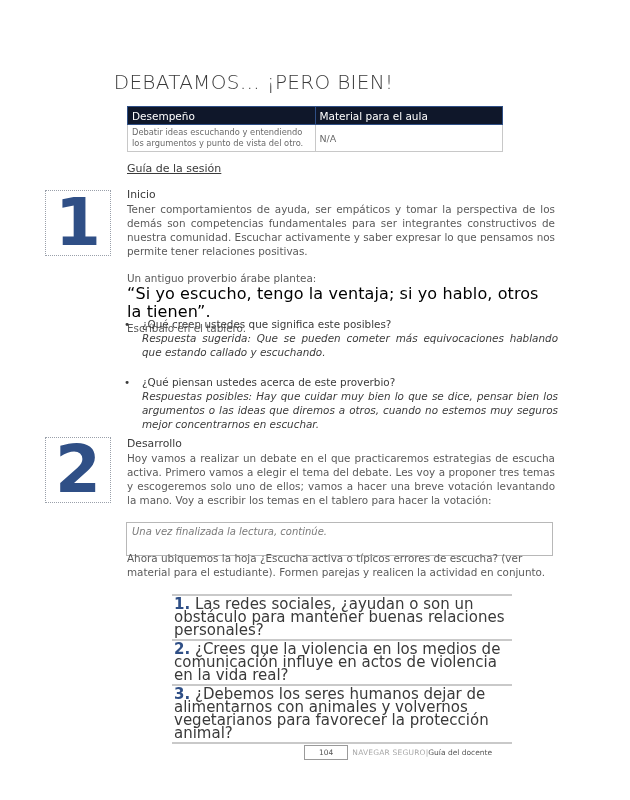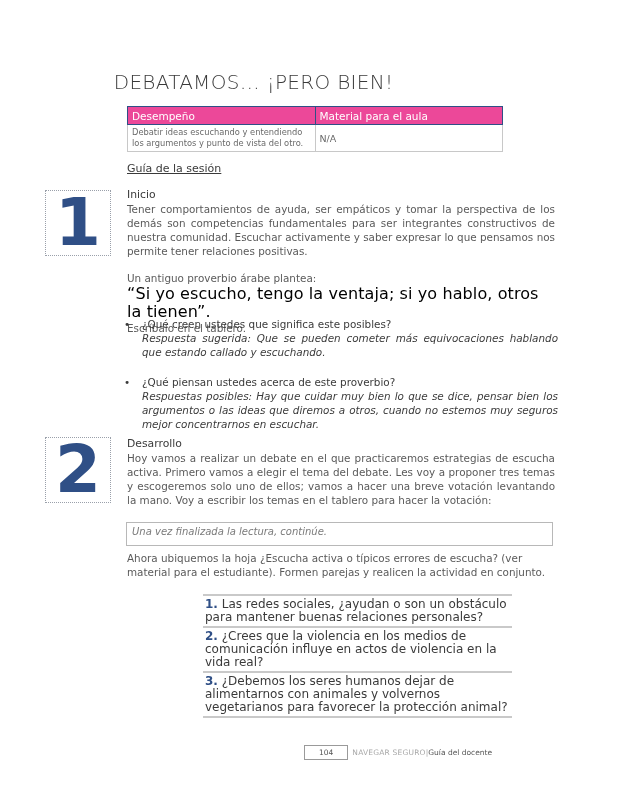--- a/index.html
+++ b/index.html
@@ -3,46 +3,46 @@
 <meta charset="utf-8">
 <style>
   html, body { margin:0; padding:0; }
   body { width:630px; height:800px; background:#ffffff; position:relative; overflow:hidden;
          font-family:"DejaVu Sans", sans-serif; color:#4a4a4a; }
   .abs { position:absolute; }
   .title { left:0; width:507px; top:70px; text-align:center; font-size:20px; color:#3a3a3a;
            letter-spacing:0.3px; font-weight:300; }
   table.perf { position:absolute; left:127px; top:106px; width:376px; border-collapse:collapse;
                font-size:9.5px; }
-  table.perf th { background:#ec4899; color:#ffffff; font-weight:normal; text-align:left;
+  table.perf th { background:#0f172a; color:#ffffff; font-weight:normal; text-align:left;
                   padding:2px 4px; font-size:10.5px; height:13px; border:1px solid #2f4f86; }
   table.perf td { border:1px solid #c8c8c8; padding:2px 4px; color:#6a6a6a; vertical-align:middle;
                   line-height:11px; font-size:8.3px; }
   table.perf td.na { font-size:9.5px; }
   .guide { left:127px; top:162px; font-size:11px; text-decoration:underline; color:#3a3a3a; }
   .numbox { width:66px; height:66px; border:1px dotted #9aa0aa; box-sizing:border-box;
             display:flex; align-items:center; justify-content:center; }
   .numbox span { font-family:"DejaVu Sans", sans-serif; font-weight:bold; font-size:66px;
                  color:#2f4f86; line-height:1; }
   .sec { left:127px; width:428px; font-size:10.4px; line-height:14px; color:#5a5a5a; }
   .sec .h { color:#3a3a3a; font-size:10.8px; }
   .just { text-align:justify; }
   .quote { font-size:16px; color:#000000; line-height:18px; letter-spacing:0.1px; }
   ul.q { position:absolute; left:118px; top:317px; width:440px; margin:0; padding:0; list-style:none;
          font-size:10.4px; line-height:14px; }
   ul.q li { position:relative; padding-left:24px; margin-bottom:16px; }
   ul.q li .bullet { position:absolute; left:6px; top:0; color:#3a3a3a; }
   ul.q li .qt { color:#3a3a3a; }
   ul.q li .ans { font-style:italic; color:#3a3a3a; text-align:justify; display:block; }
-  .note { left:126px; top:522px; width:427px; height:24px; border:1px solid #b8b8b8;
+  .note { left:126px; top:522px; width:427px; height:34px; border:1px solid #b8b8b8;
           box-sizing:border-box; font-style:italic; font-size:10px; color:#7a7a7a;
           padding:3px 5px; line-height:12px; }
   .topics { left:172px; top:594px; width:340px; }
-  .topic { border-top:2px solid #c9c9c9; padding:2px 2px 2px 2px; font-size:12px;
-           line-height:13px; color:#3a3a3a;margin-left:31px; }
+  .topic { border-top:2px solid #c9c9c9; padding:2px 2px 2px 2px; font-size:15px;
+           line-height:13px; color:#3a3a3a; }
   .topic:last-child { border-bottom:2px solid #c9c9c9; }
   .topic b { color:#2f4f86; }
   .footer { left:304px; top:745px; font-size:7.5px; color:#a8a8a8; display:flex; align-items:center; }
   .pnum { border:1px solid #9a9a9a; padding:2px 14px; color:#555; font-size:7.5px; margin-right:4px; }
   .footer .brand { letter-spacing:0.2px; }
   .footer .sub { color:#555; }
 </style>
 </head>
 <body>
 

